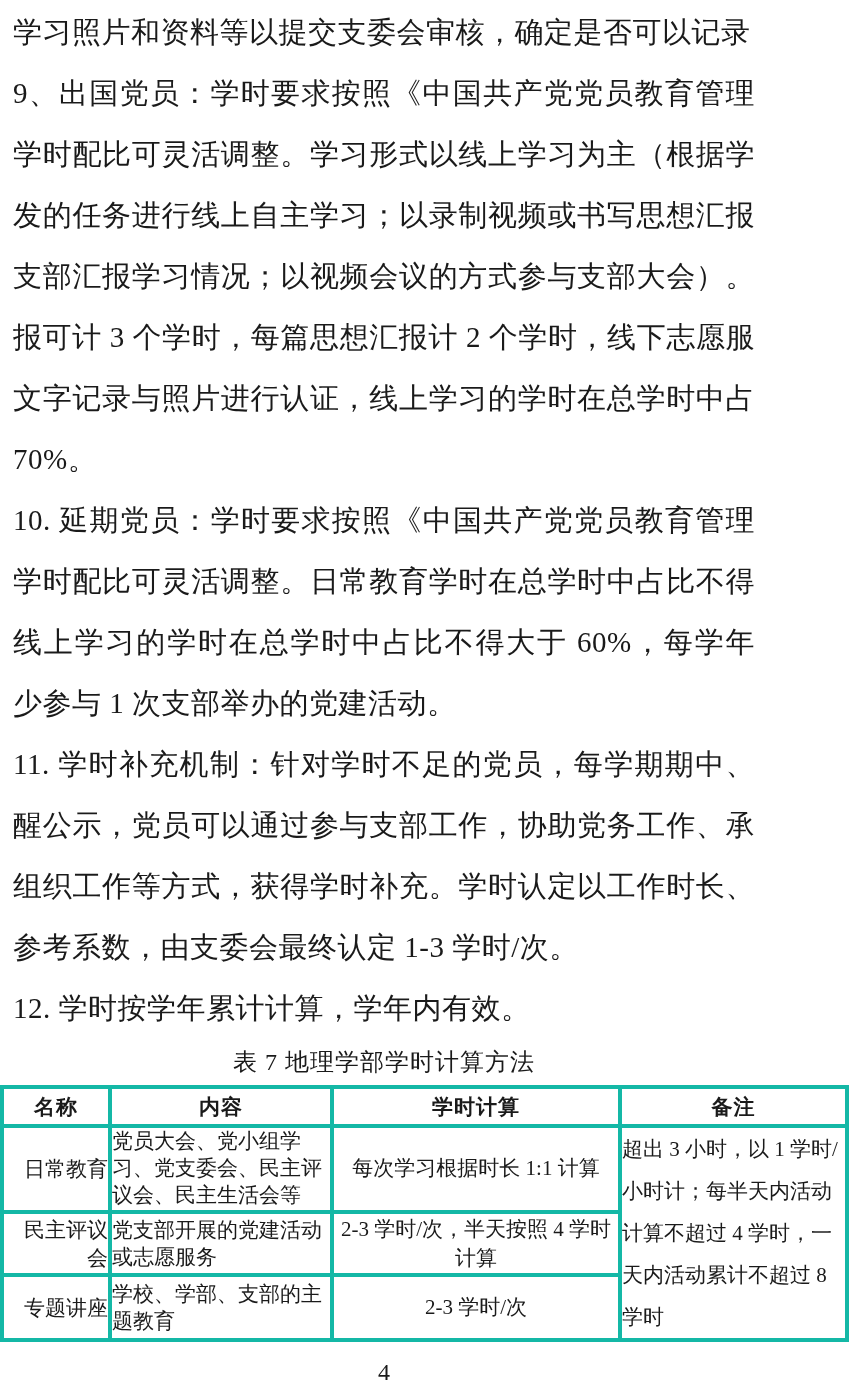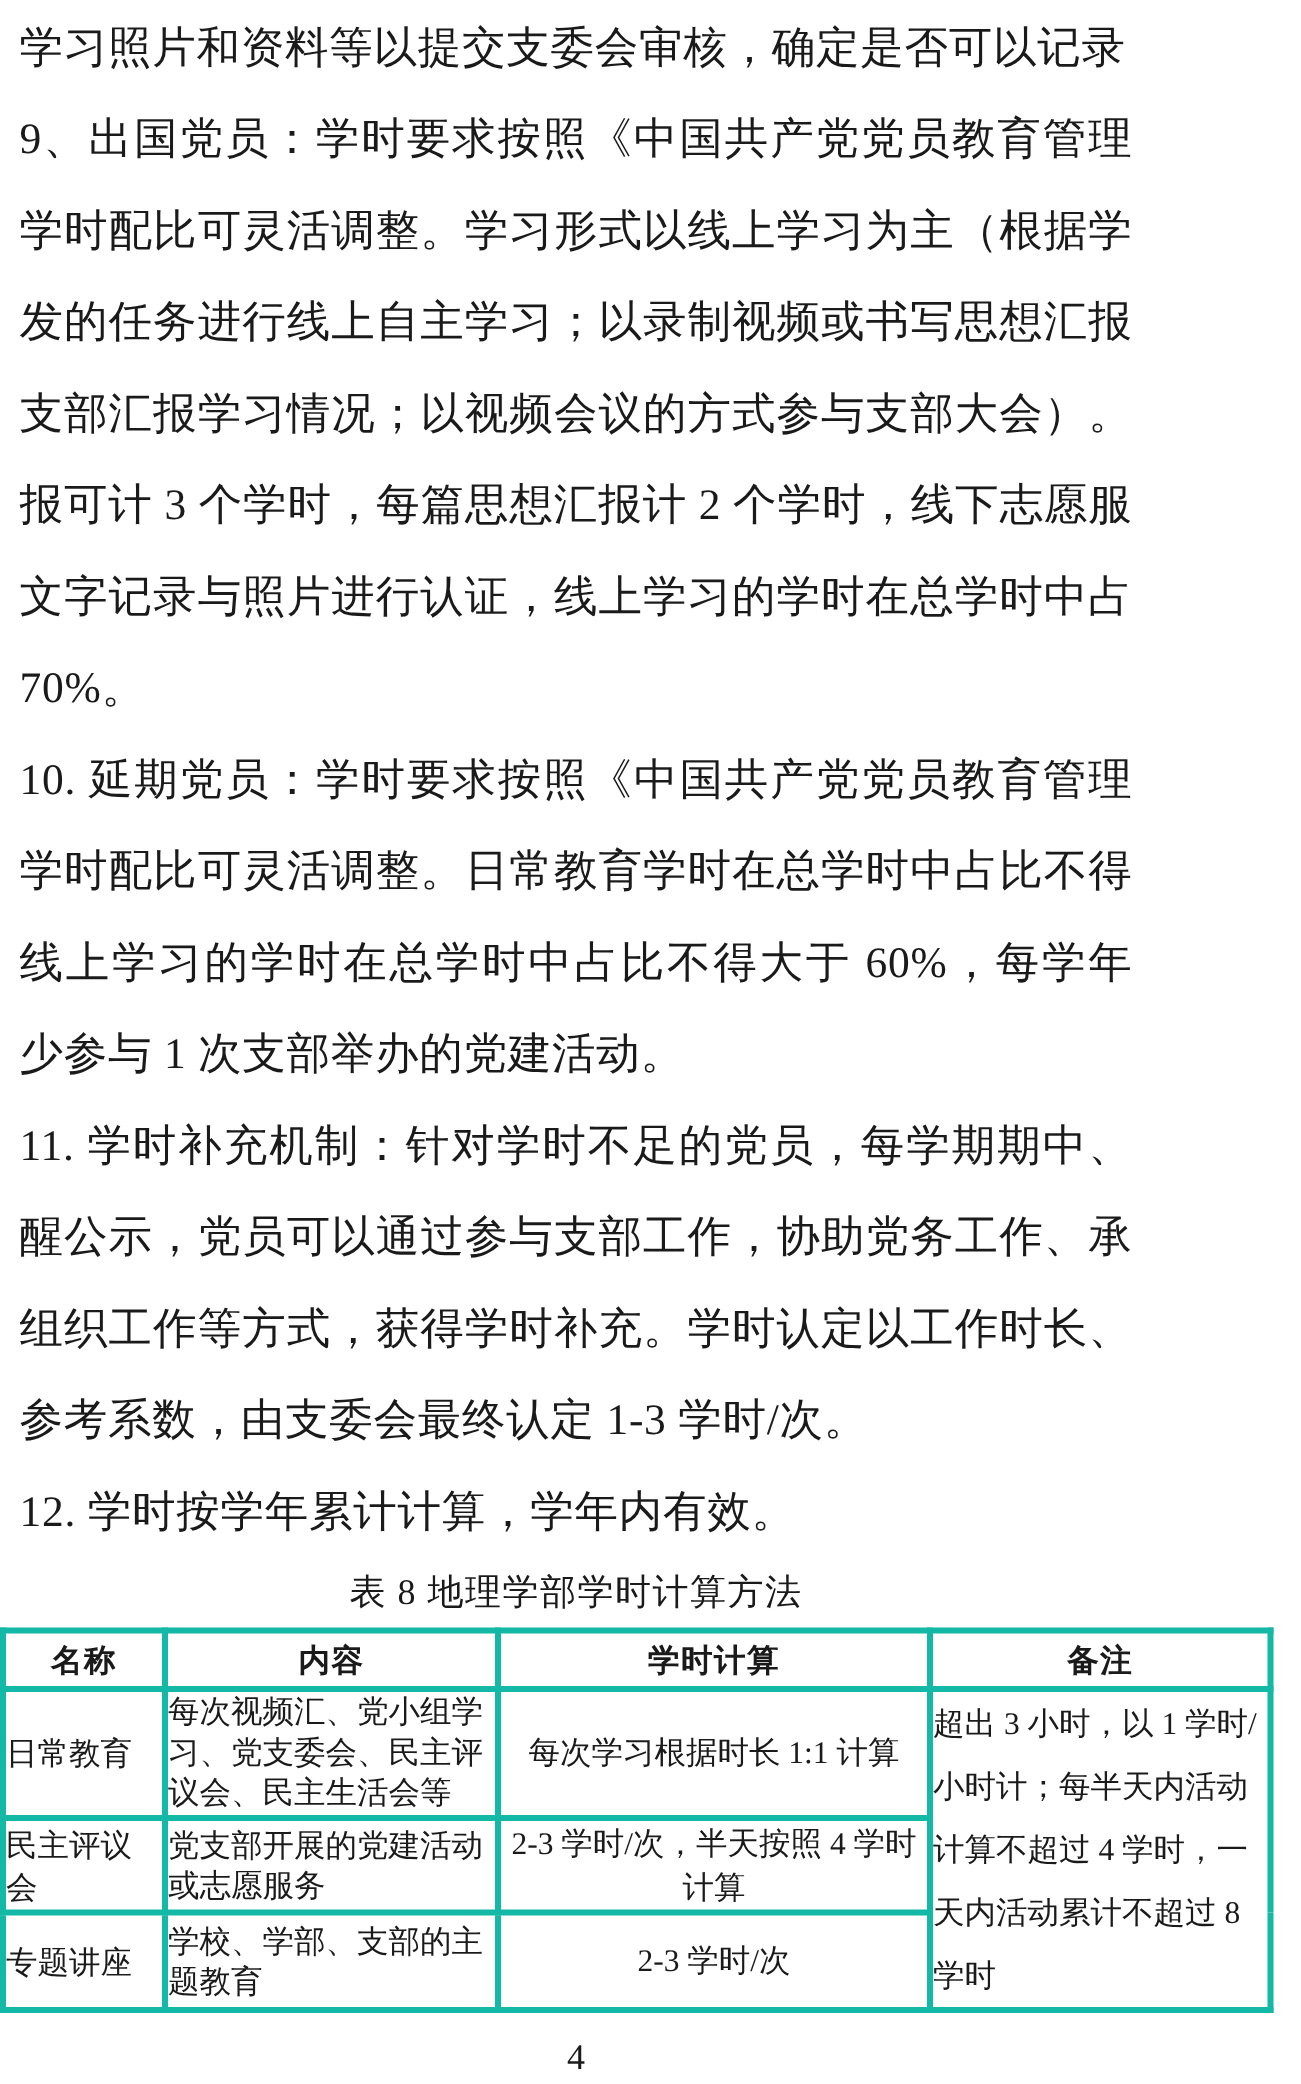--- a/index.html
+++ b/index.html
@@ -51,21 +51,21 @@
     padding: 0;
     font-size: 21px;
     vertical-align: middle;
   }
   table.hours thead th {
     height: 35px;
     font-weight: bold;
     text-align: center;
     letter-spacing: 1px;
   }
-  td.cell-name { text-align: left; }
+  td.cell-name { text-align: right; }
   td.cell-content { text-align: left; line-height: 27px; padding: 2px 8px 2px 10px; }
   td.cell-calc { text-align: center; line-height: 29px; padding: 0 6px; border-radius: 10px; }
   td.cell-note { text-align: left; line-height: 42px; padding: 0 6px 0 10px; vertical-align: middle; }
   tr.row-1 td { height: 79px; }
   tr.row-2 td { height: 59px; }
   tr.row-3 td { height: 60px; }
 
   
   .page-number {
     height: 55px;
@@ -92,41 +92,41 @@
     <div class="line">学时配比可灵活调整。日常教育学时在总学时中占比不得低于 40%，</div>
     <div class="line">线上学习的学时在总学时中占比不得大于 60%，每学年（两学期）至</div>
     <div class="line para-end">少参与 1 次支部举办的党建活动。</div>
     <div class="line">11. 学时补充机制：针对学时不足的党员，每学期期中、期末均有提</div>
     <div class="line">醒公示，党员可以通过参与支部工作，协助党务工作、承担党日活动</div>
     <div class="line">组织工作等方式，获得学时补充。学时认定以工作时长、工作难度为</div>
     <div class="line para-end">参考系数，由支委会最终认定 1-3 学时/次。</div>
     <div class="line para-end">12. 学时按学年累计计算，学年内有效。</div>
   </div>
 
-  <div class="caption">表 8 地理学部学时计算方法</div>
+  <div class="caption">表 7 地理学部学时计算方法</div>
 
   <table class="hours">
     <colgroup>
       <col style="width:108px">
       <col style="width:222px">
       <col style="width:288px">
       <col style="width:227px">
     </colgroup>
     <thead>
       <tr>
         <th>名称</th>
         <th>内容</th>
         <th>学时计算</th>
         <th>备注</th>
       </tr>
     </thead>
     <tbody>
       <tr class="row-1">
         <td class="cell-name">日常教育</td>
-        <td class="cell-content">每次视频汇、党小组学习、党支委会、民主评议会、民主生活会等</td>
+        <td class="cell-content">党员大会、党小组学习、党支委会、民主评议会、民主生活会等</td>
         <td class="cell-calc">每次学习根据时长 1:1 计算</td>
         <td class="cell-note" rowspan="3">超出 3 小时，以 1 学时/小时计；每半天内活动计算不超过 4 学时，一天内活动累计不超过 8 学时</td>
       </tr>
       <tr class="row-2">
         <td class="cell-name">民主评议会</td>
         <td class="cell-content">党支部开展的党建活动或志愿服务</td>
         <td class="cell-calc">2-3 学时/次，半天按照 4 学时计算</td>
       </tr>
       <tr class="row-3">
         <td class="cell-name">专题讲座</td>

